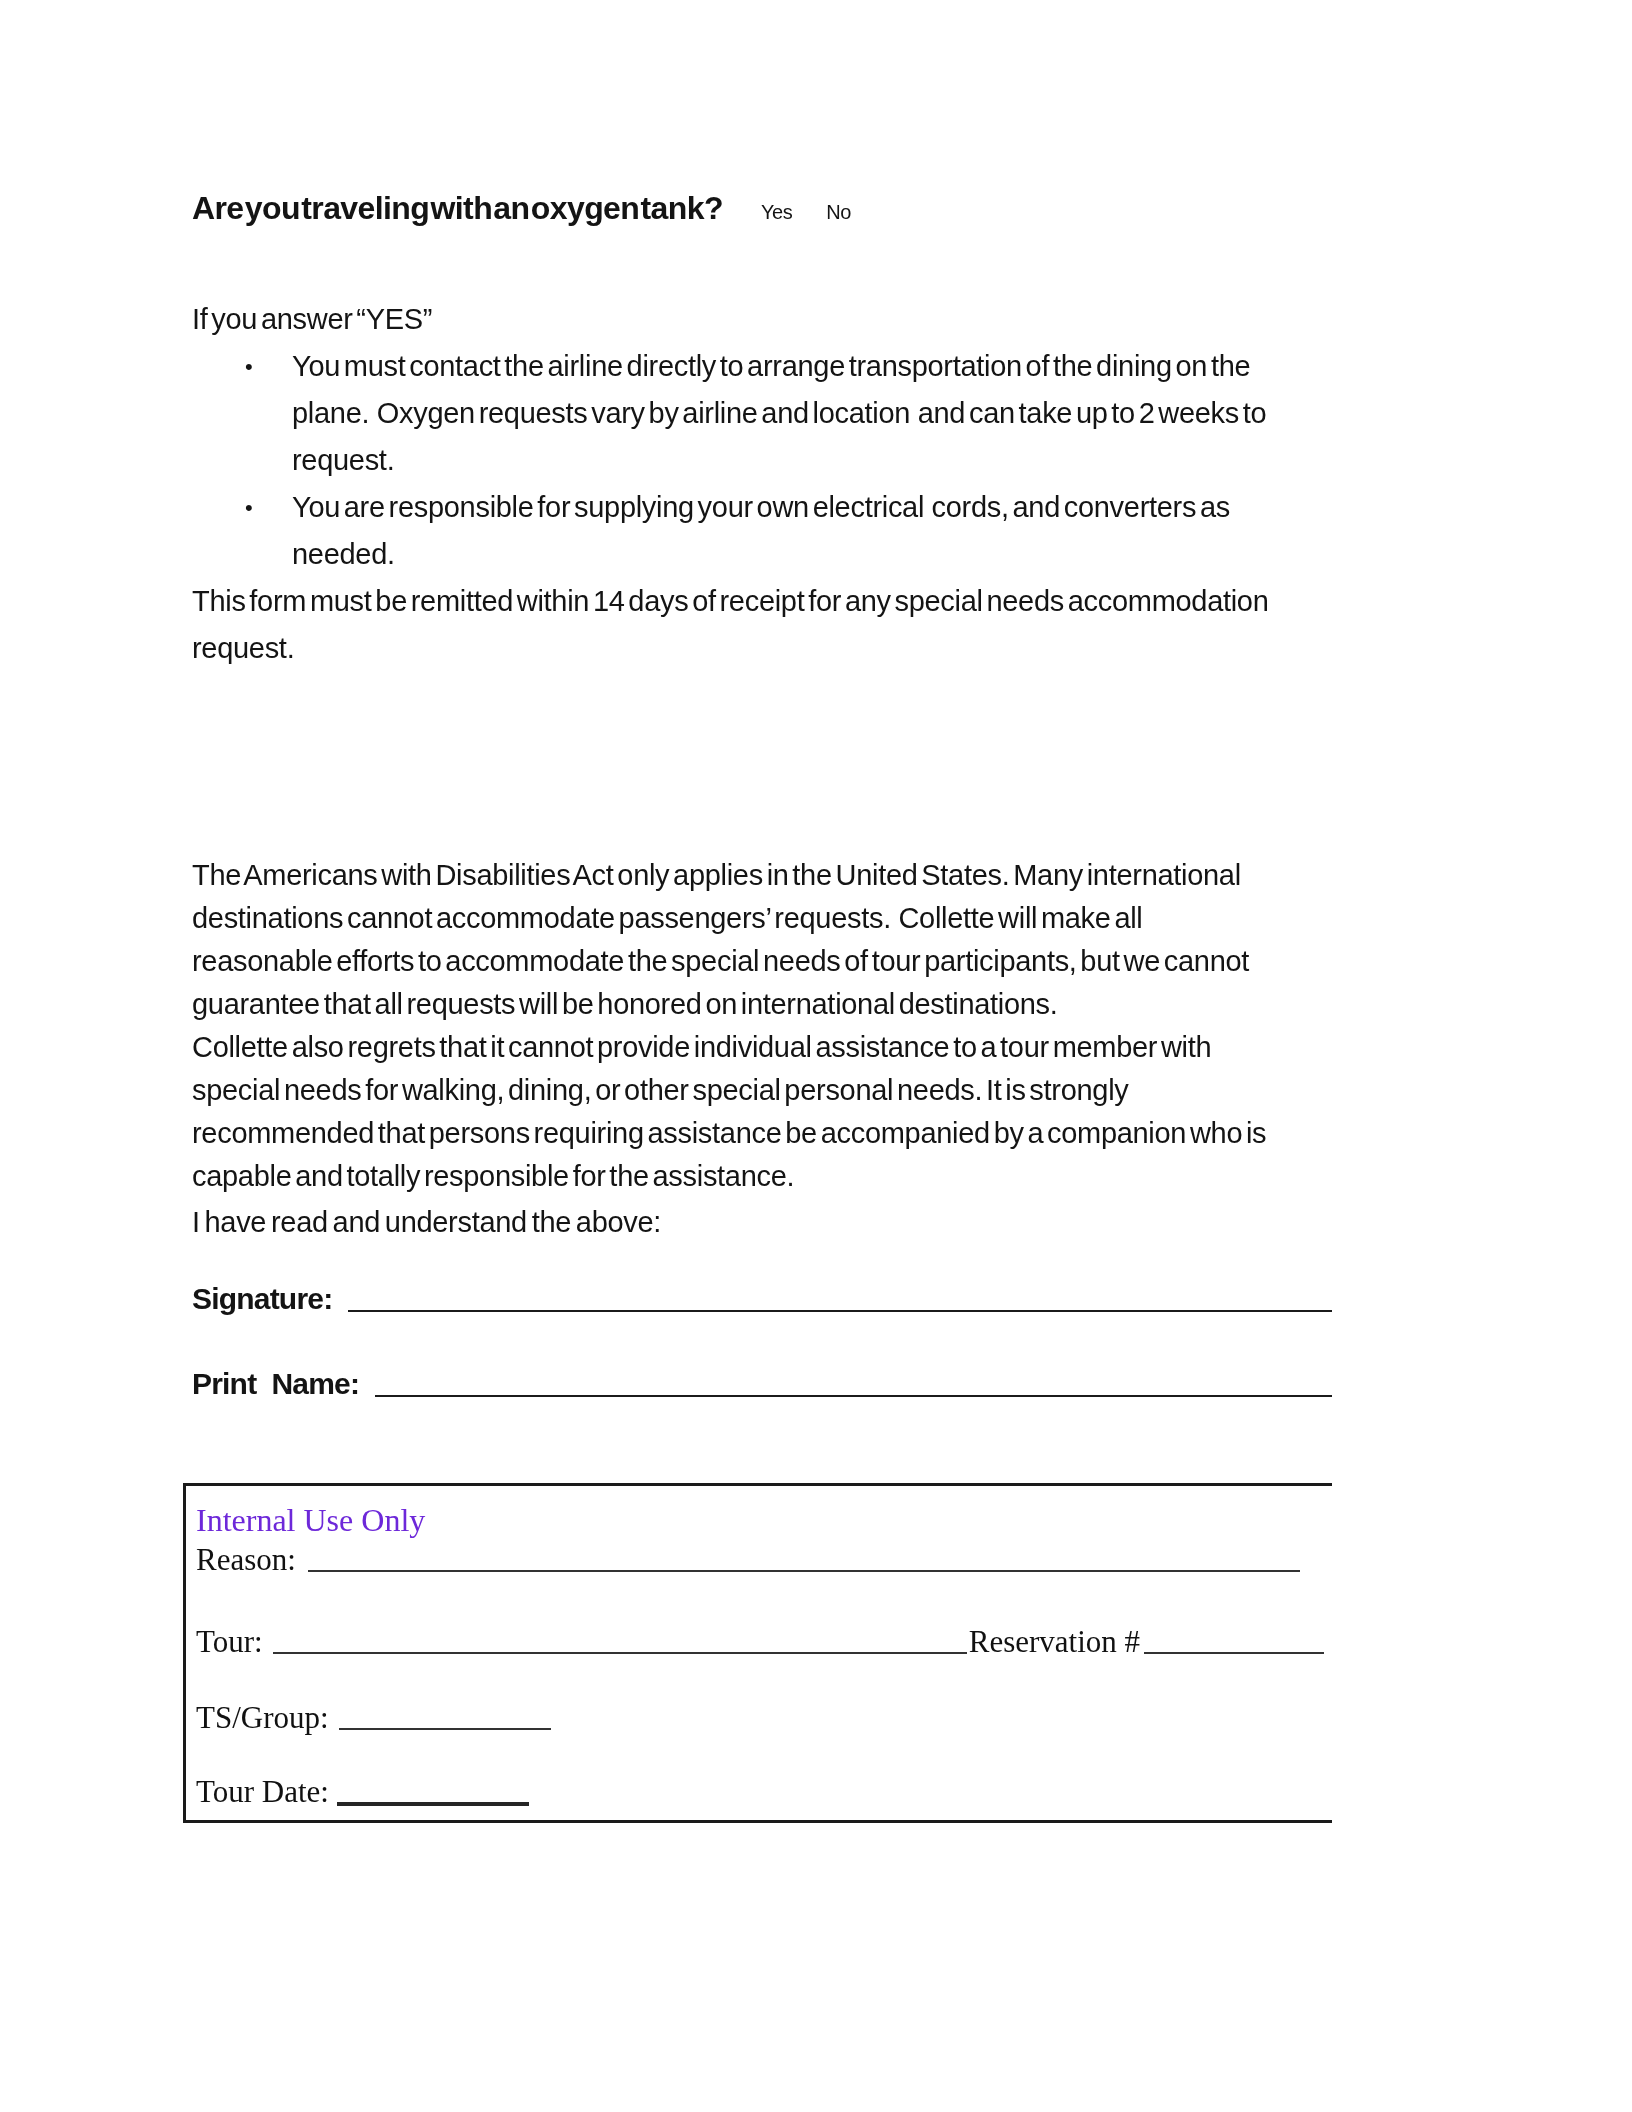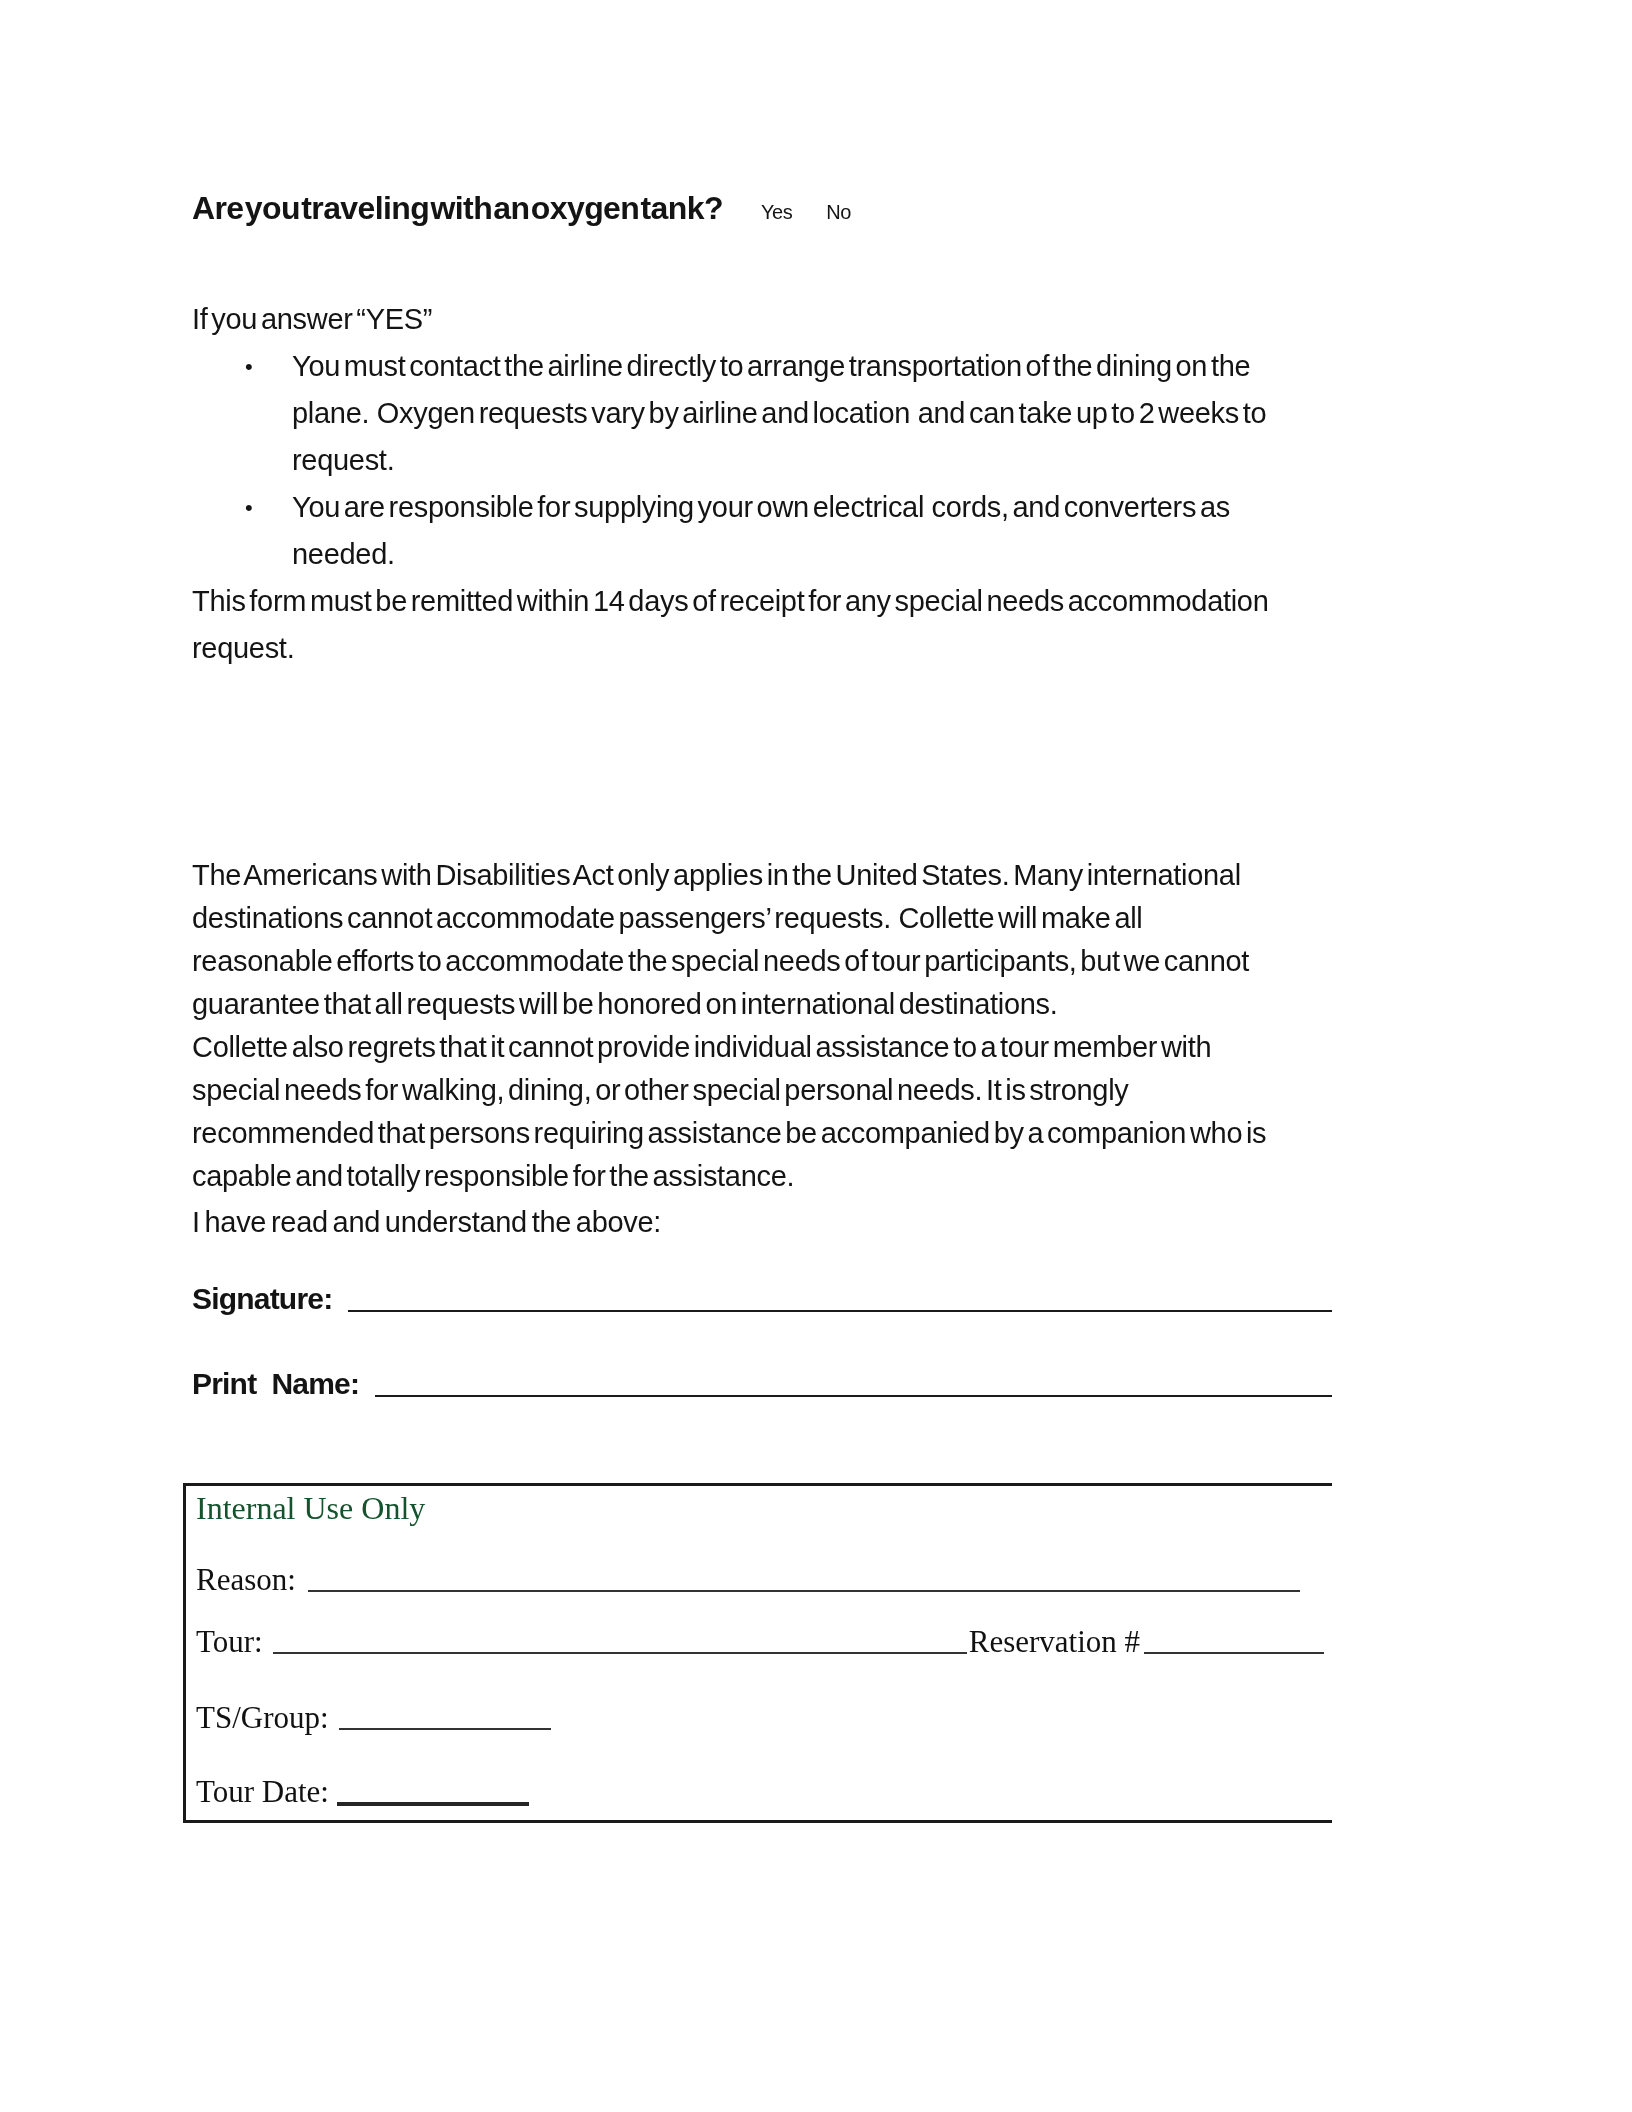--- a/index.html
+++ b/index.html
@@ -120,31 +120,31 @@
     height: 340px;
     border: 3px solid #1a1a1a;
     box-sizing: border-box;
     font-family: "Liberation Serif", serif;
     font-size: 31px;
     color: #111111;
   }
   .ib-heading {
     position: absolute;
     left: 10px;
-    top: 4px;
+    top: 16px;
     font-size: 32px;
-    color: #14532d;
+    color: #6d28d9;
   }
   .ib-row {
     position: absolute;
     left: 10px;
     display: flex;
     align-items: flex-end;
   }
-  .ib-reason { top: 76px;  width: 1104px; }
+  .ib-reason { top: 56px;  width: 1104px; }
   .ib-tour   { top: 138px; }
   .ib-ts     { top: 214px; }
   .ib-date   { top: 288px; }
   .ib-label { white-space: pre; }
   .ib-fill {
     border-bottom: 2px solid #333333;
     height: 1px;
     margin-bottom: 6px;
     margin-left: 12px;
   }

